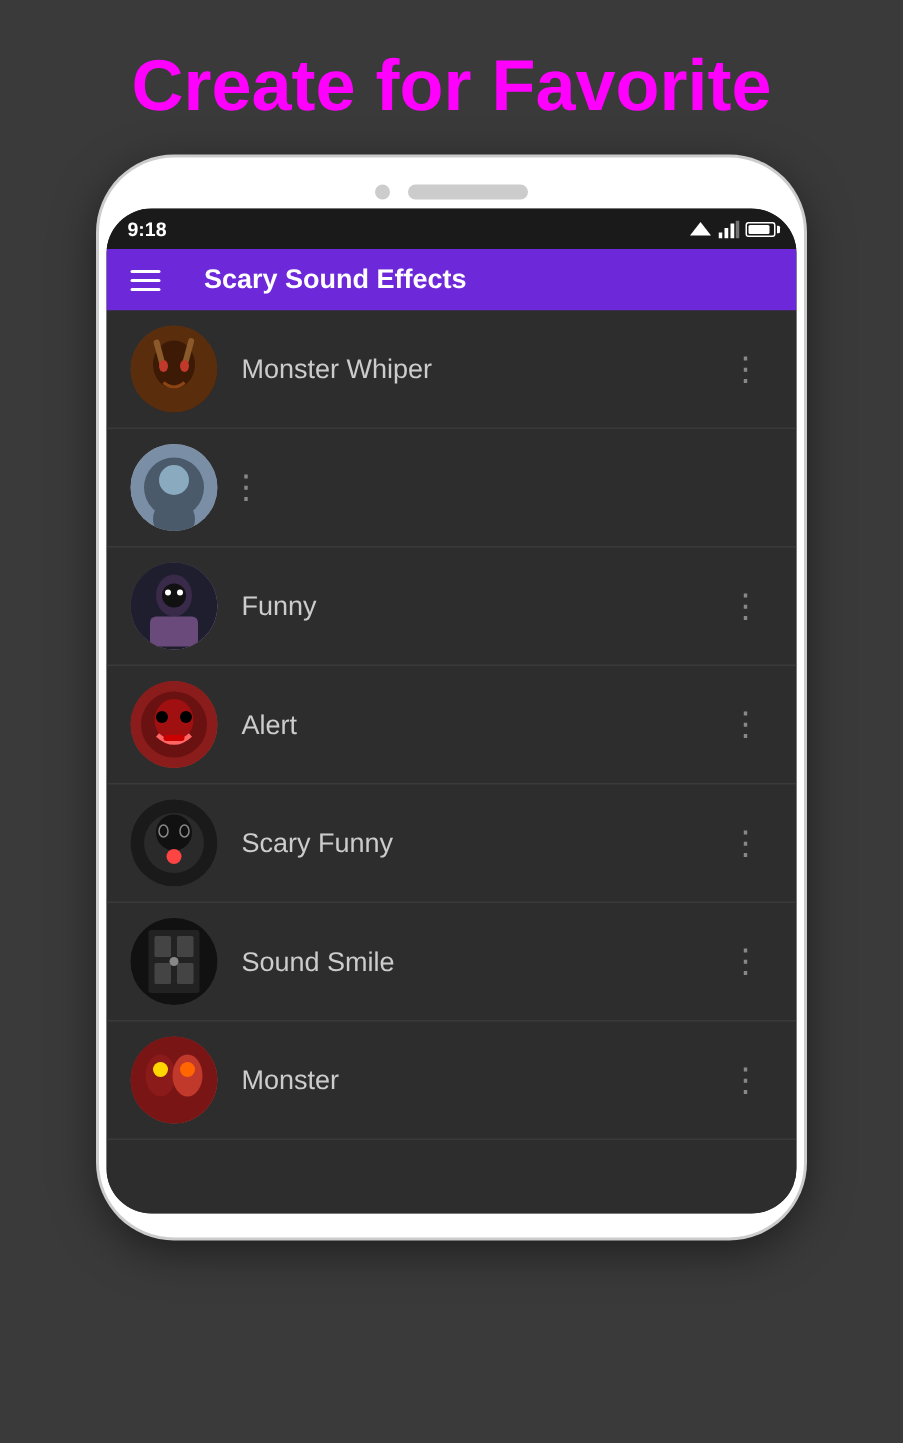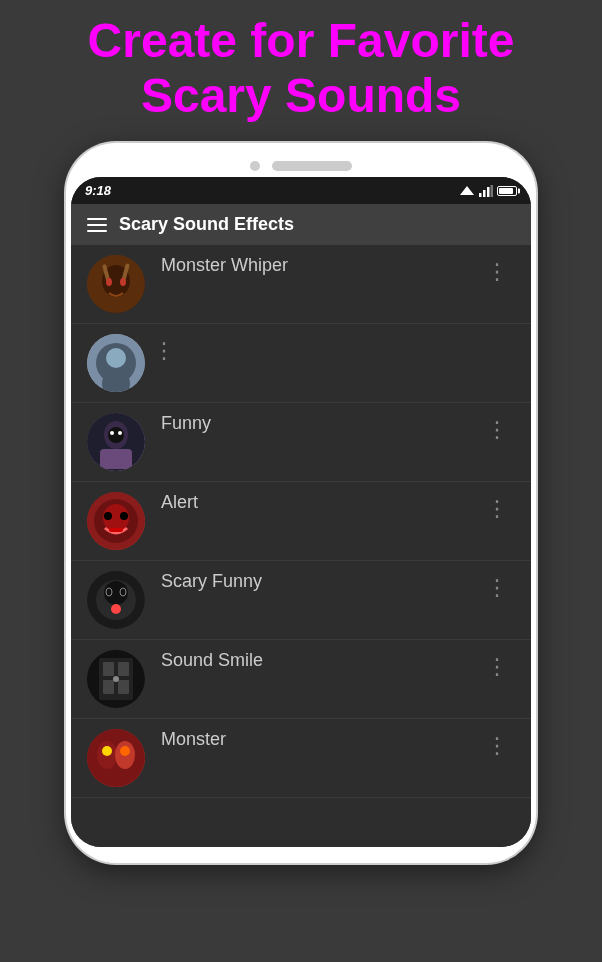--- a/index.html
+++ b/index.html
@@ -10,21 +10,21 @@
       background-color: #3a3a3a;
       font-family: 'Arial', sans-serif;
       display: flex;
       flex-direction: column;
       align-items: center;
       overflow: hidden;
     }
 
     .headline {
       text-align: center;
-      padding: 13px 20px 20px;
+      padding: 30px 20px 20px;
       color: #ff00ff;
       font-size: 48px;
       font-weight: bold;
       line-height: 1.15;
     }
 
     .phone-wrapper {
       position: relative;
       width: 470px;
       height: 720px;
@@ -73,21 +73,20 @@
     .status-bar {
       background: #1a1a1a;
       display: flex;
       justify-content: space-between;
       align-items: center;
       padding: 6px 14px;
       color: white;
       font-size: 13px;
       font-weight: bold;
       flex-shrink: 0;
-      font-style: italic;
     }
 
     .status-icons {
       display: flex;
       align-items: center;
       gap: 4px;
       font-size: 12px;
     }
 
     .battery-icon {
@@ -114,25 +113,25 @@
 
     .battery-fill {
       width: 75%;
       height: 6px;
       background: white;
       margin-left: 1px;
       border-radius: 1px;
     }
 
     .app-toolbar {
-      background: #404040;
+      background: #6d28d9;
       display: flex;
       align-items: center;
       padding: 10px 16px;
-      gap: 12px;
+      gap: 29px;
       flex-shrink: 0;
     }
 
     .hamburger-icon {
       display: flex;
       flex-direction: column;
       gap: 4px;
       cursor: pointer;
     }
 
@@ -150,20 +149,21 @@
     }
 
     .sound-list {
       flex: 1;
       overflow: hidden;
       background: #2d2d2d;
     }
 
     .sound-item {
       display: flex;
+      align-items: center;
       padding: 10px 16px;
       border-bottom: 1px solid #3a3a3a;
       cursor: pointer;
     }
 
     .sound-avatar {
       width: 58px;
       height: 58px;
       border-radius: 50%;
       flex-shrink: 0;
@@ -205,21 +205,20 @@
       display: flex;
       align-items: center;
       justify-content: center;
     }
   </style>
 </head>
 <body>
 
 <div class="headline">
   <span>Create for Favorite</span><br>
-  <span>Scary Sounds</span>
 </div>
 
 <div class="phone-wrapper">
   <div class="phone-top-bar">
     <div class="phone-dot"></div>
     <div class="phone-pill"></div>
   </div>
 
   <div class="phone-screen">
 

